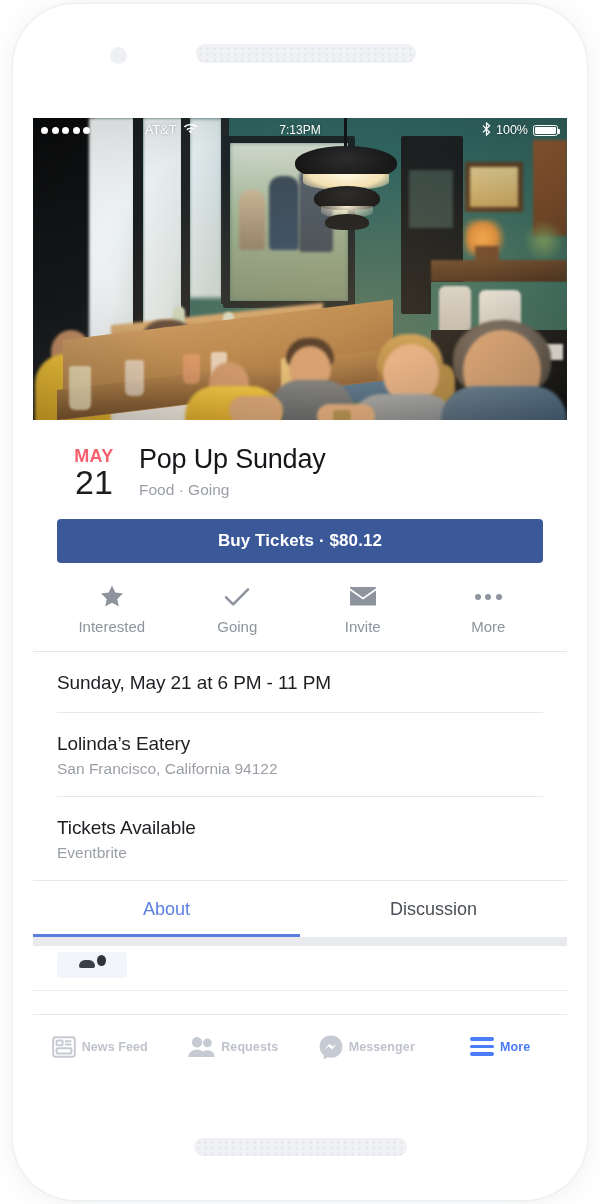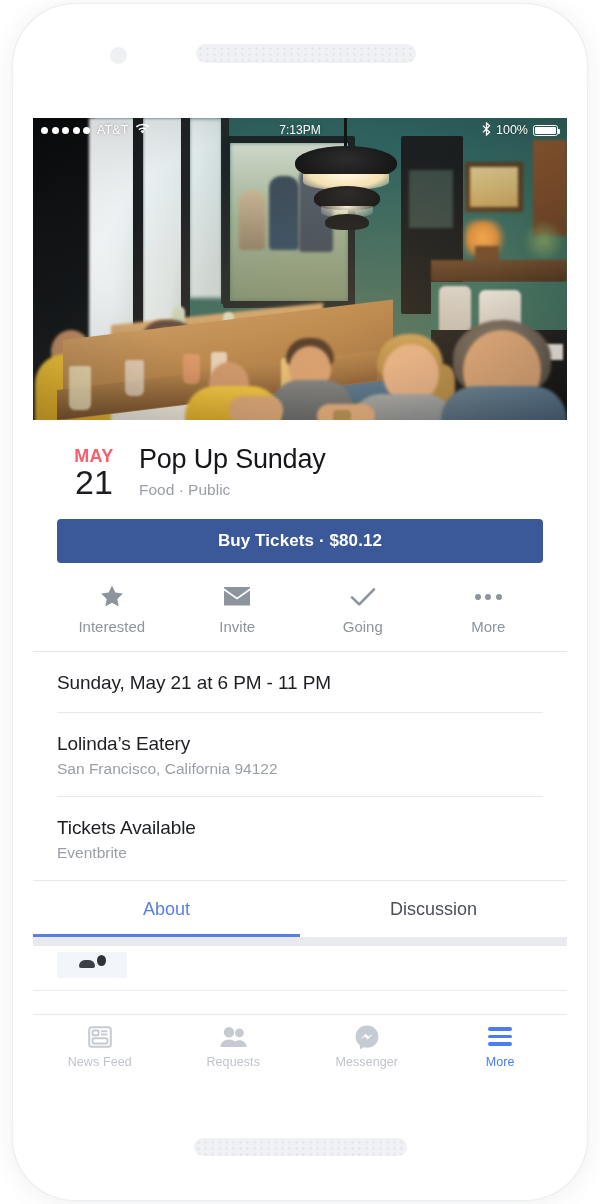--- a/index.html
+++ b/index.html
@@ -334,21 +334,21 @@
   
   .statusbar {
     position: absolute; left: 0; top: 0; width: 534px; height: 24px;
     display: flex; align-items: center; color: #ffffff;
     font-size: 12.5px; z-index: 6;
     text-shadow: 0 0 3px rgba(0,0,0,.35);
   }
   .sb-left  { display: flex; align-items: center; gap: 7px; padding-left: 8px; }
   .sb-dots  { display: flex; gap: 3.5px; align-items: center; }
   .sb-dot   { width: 7px; height: 7px; border-radius: 50%; background: #ffffff; }
-  .sb-carrier { font-size: 12.5px; letter-spacing: .1px; }
+  .sb-carrier { font-size: 12.5px; letter-spacing: .1px; margin-left: 48px; }
   .sb-center { position: absolute; left: 0; right: 0; text-align: center; font-size: 12px; font-weight: 400; }
   .sb-right { margin-left: auto; display: flex; align-items: center; gap: 5px; padding-right: 9px; }
   .sb-pct { font-size: 12.5px; }
   .battery {
     width: 25px; height: 11px; border: 1.3px solid #ffffff; border-radius: 2.6px;
     position: relative; display: flex; align-items: center; padding: 1px;
   }
   .battery::after {
     content: ''; position: absolute; right: -3.4px; top: 3px;
     width: 2px; height: 5px; background: #ffffff; border-radius: 0 1px 1px 0;
@@ -417,22 +417,22 @@
   .bf-blob1 { position: absolute; left: 46px; top: 14px; width: 16px; height: 8px; background: #3b3f48; border-radius: 6px 6px 2px 2px; filter: blur(.7px); }
   .bf-blob2 { position: absolute; left: 64px; top: 9px; width: 9px; height: 11px; background: #2f333b; border-radius: 50%; filter: blur(.7px); }
   .bf-line { position: absolute; left: 0; right: 0; top: 44px; height: 1px; background: #e8eaee; }
 
   
   .bottomnav {
     position: absolute; left: 0; bottom: 0; width: 534px; height: 64px;
     display: flex; background: #ffffff; border-top: 1px solid #e6e8ec;
   }
   .nav-item {
-    flex: 1; display: flex; flex-direction: column; align-items: center;
-    justify-content: center; gap: 6px; cursor: pointer;
+    flex: 1; display: flex; flex-direction: row; align-items: center;
+    justify-content: center; gap: 6px; cursor: pointer; font-weight: bold;
   }
   .nav-icon { height: 24px; display: flex; align-items: center; justify-content: center; }
   .nav-label { font-size: 12.5px; color: #bfc3cb; letter-spacing: .1px; }
   .nav-item.active .nav-label { color: #4a7cf5; }
 
   .hamburger { display: flex; flex-direction: column; gap: 4px; }
   .ham-line { width: 24px; height: 3.4px; border-radius: 2px; background: #4a7cf5; }
 </style>
 </head>
 <body>
@@ -566,53 +566,53 @@
       </div>
     </div>
 
     <div class="event-head">
       <div class="date-block">
         <div class="date-month">MAY</div>
         <div class="date-day">21</div>
       </div>
       <div class="event-meta">
         <div class="event-title">Pop Up Sunday</div>
-        <div class="event-sub">Food · Public</div>
+        <div class="event-sub">Food · Going</div>
       </div>
     </div>
 
     <div class="buy-wrap">
       <button class="buy-btn">Buy Tickets · $80.12</button>
     </div>
 
     <div class="action-row">
       <div class="action">
         <span class="action-icon">
           <svg width="24" height="23" viewBox="0 0 24 23" fill="#8d949e">
             <path d="M12 0.6l3.3 7 7.6 1-5.6 5.3 1.4 7.6L12 17.8 5.3 21.5l1.4-7.6L1.1 8.6l7.6-1z"></path>
           </svg>
         </span>
         <span class="action-label">Interested</span>
       </div>
       <div class="action">
         <span class="action-icon">
+          <svg width="26" height="20" viewBox="0 0 26 20" fill="none" stroke="#8d949e" stroke-width="2.6" stroke-linecap="round" stroke-linejoin="round">
+            <path d="M2 10.4 9.2 17.4 24 2.4"></path>
+          </svg>
+        </span>
+        <span class="action-label">Going</span>
+      </div>
+      <div class="action">
+        <span class="action-icon">
           <svg width="26" height="19" viewBox="0 0 26 19" fill="#8d949e">
             <path d="M0 1.2 13 10.4 26 1.2V0H0z"></path>
             <path d="M0 3.4v15.2h26V3.4L13 12.6 0 3.4z"></path>
           </svg>
         </span>
         <span class="action-label">Invite</span>
-      </div>
-      <div class="action">
-        <span class="action-icon">
-          <svg width="26" height="20" viewBox="0 0 26 20" fill="none" stroke="#8d949e" stroke-width="2.6" stroke-linecap="round" stroke-linejoin="round">
-            <path d="M2 10.4 9.2 17.4 24 2.4"></path>
-          </svg>
-        </span>
-        <span class="action-label">Going</span>
       </div>
       <div class="action">
         <span class="action-icon">
           <span class="dots-icon">
             <i class="dot-sm"></i>
               <i class="dot-sm"></i>
               <i class="dot-sm"></i>
           </span>
         </span>
         <span class="action-label">More</span>

